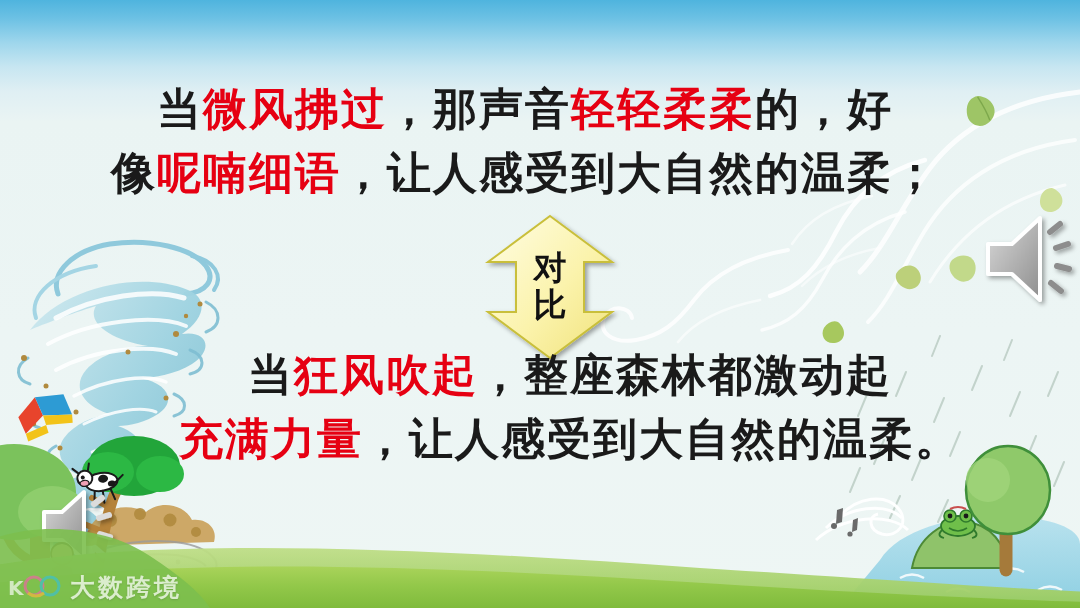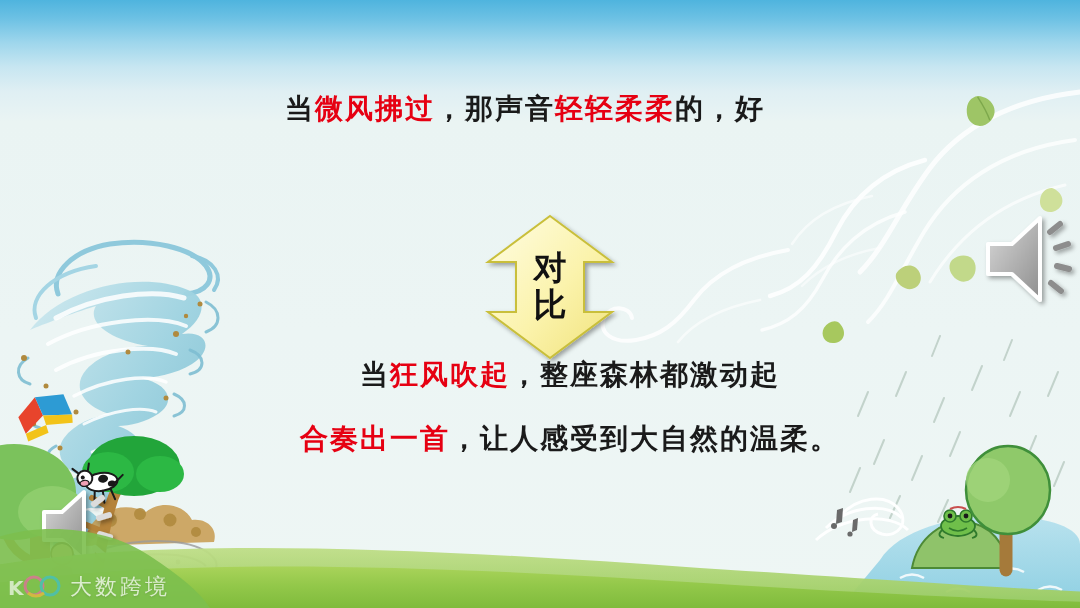--- a/index.html
+++ b/index.html
@@ -22,21 +22,21 @@
   .text-top{
     position:absolute;left:60px;top:78px;width:930px;
     text-align:center;
   }
   .text-bottom{
     position:absolute;left:120px;top:344px;width:900px;
     text-align:center;
   }
   .line{
     font-family:"DejaVu Serif","Liberation Serif",serif;
-    font-size:28px;line-height:62px;color:#1a1a1a;
+    font-size:44px;line-height:62px;color:#1a1a1a;
     font-weight:700;letter-spacing:2px;white-space:nowrap;
   }
   .line.l2{margin-top:2px;}
   .hl{color:#e60012;}
 
   
   .arrow-box{
     position:absolute;left:487px;top:218px;width:126px;height:136px;
   }
   .arrow-label{
@@ -48,21 +48,21 @@
   }
   .arrow-label span{display:block;}
 
   
   .watermark{
     position:absolute;left:8px;bottom:4px;height:34px;
     display:flex;align-items:center;gap:8px;opacity:.72;
   }
   .wm-text{
     font-family:"DejaVu Sans","Liberation Sans",sans-serif;
-    font-size:22px;font-weight:400;color:#ffffff;
+    font-size:25px;font-weight:700;color:#ffffff;
     text-shadow:0 1px 2px rgba(90,130,60,.55);letter-spacing:3px;
   }
 </style>
 </head>
 <body>
 
 <div class="slide">
 
   <svg class="layer" viewBox="0 0 1080 608" xmlns="http://www.w3.org/2000/svg">
     <defs>
@@ -357,35 +357,38 @@
       <path d="M550 216
                L612 262 L584 262 L584 312 L612 312 L550 358
                L488 312 L516 312 L516 262 L488 262 Z" fill="url(#gArrow)" stroke="#c9bf3a" stroke-width="2"></path>
     </g>
   </svg>
 
   <div class="text-top">
     <div class="line">
       <span>当</span><span class="hl">微风拂过</span><span>，那声音</span><span class="hl">轻轻柔柔</span><span>的，好</span>
     </div>
+    <div class="line l2">
+      <span>像</span><span class="hl">呢喃细语</span><span>，让人感受到大自然的温柔；</span>
+    </div>
   </div>
 
   <div class="arrow-box">
     <div class="arrow-label">
       <span>对</span>
       <span>比</span>
     </div>
   </div>
 
   <div class="text-bottom">
     <div class="line">
       <span>当</span><span class="hl">狂风吹起</span><span>，整座森林都激动起</span>
     </div>
     <div class="line l2">
-      <span class="hl">合奏出一首</span><span>，让人感受到大自然的温柔。</span>
+      <span class="hl">充满力量</span><span>，让人感受到大自然的温柔。</span>
     </div>
   </div>
 
   <div class="watermark">
     <svg width="54" height="28" viewBox="0 0 54 28">
       <text x="0" y="22" font-family="DejaVu Sans, sans-serif" font-size="20" font-weight="700" fill="#ffffff" opacity=".9">K</text>
       <circle cx="26" cy="13" r="9" fill="none" stroke="#e86aa0" stroke-width="3"></circle>
       <circle cx="42" cy="13" r="9" fill="none" stroke="#3fc0c8" stroke-width="3"></circle>
       <path d="M20 20 q 8 6 16 0" stroke="#f0b93c" stroke-width="3" fill="none"></path>
     </svg>

